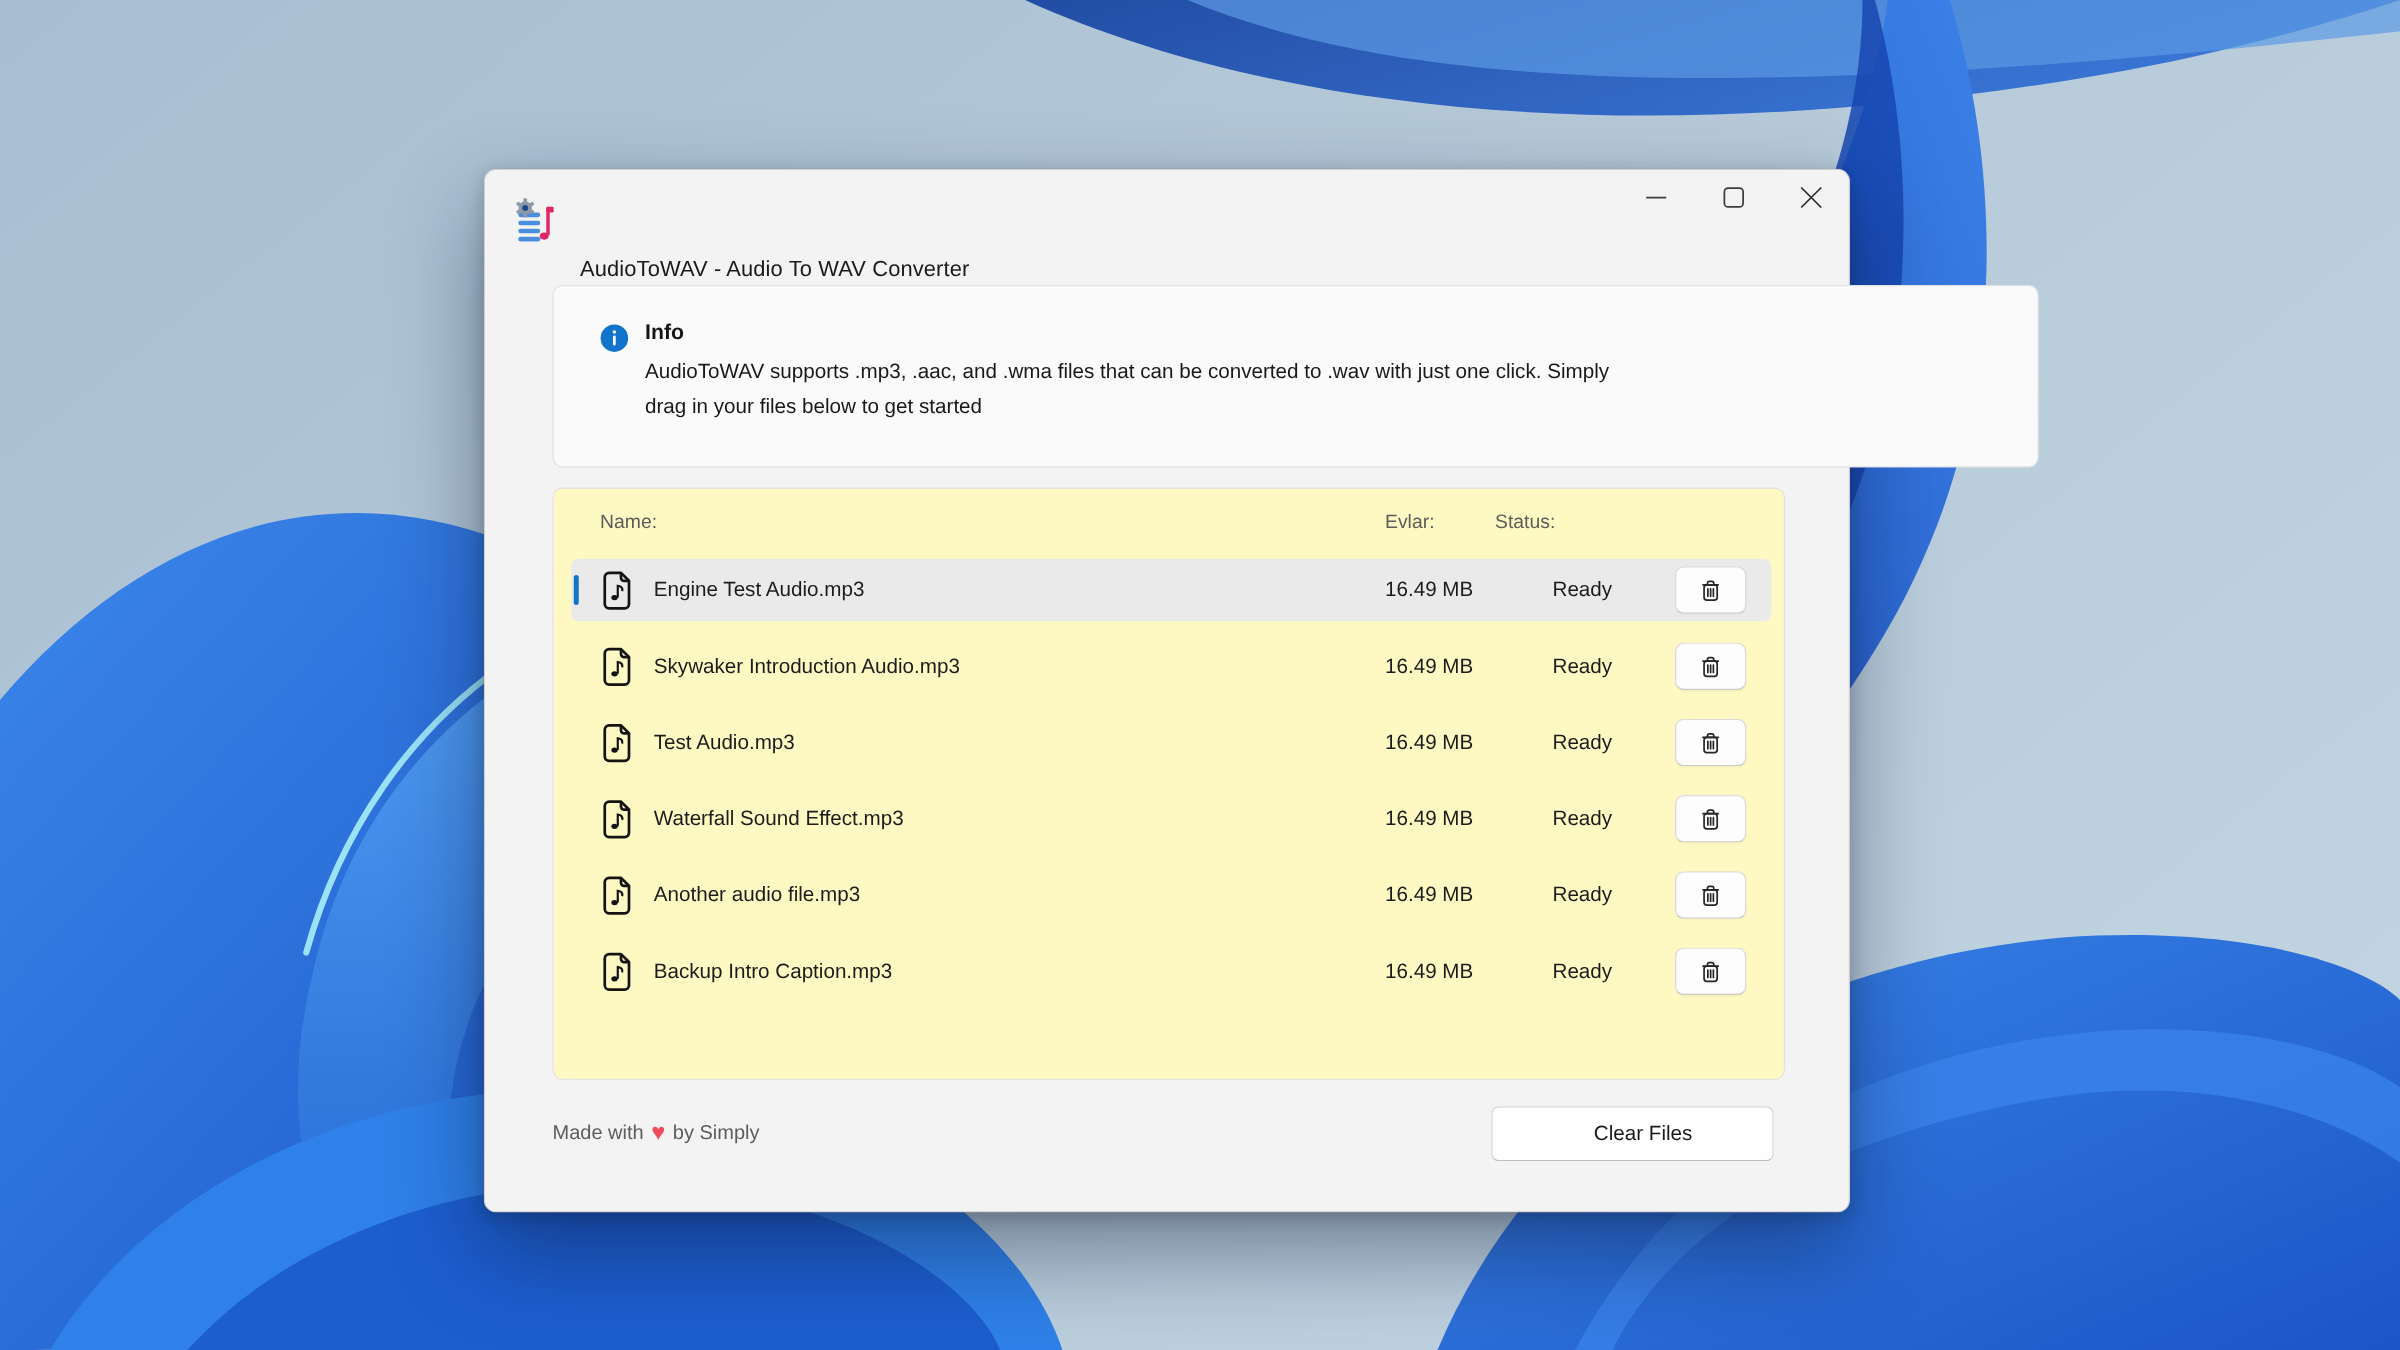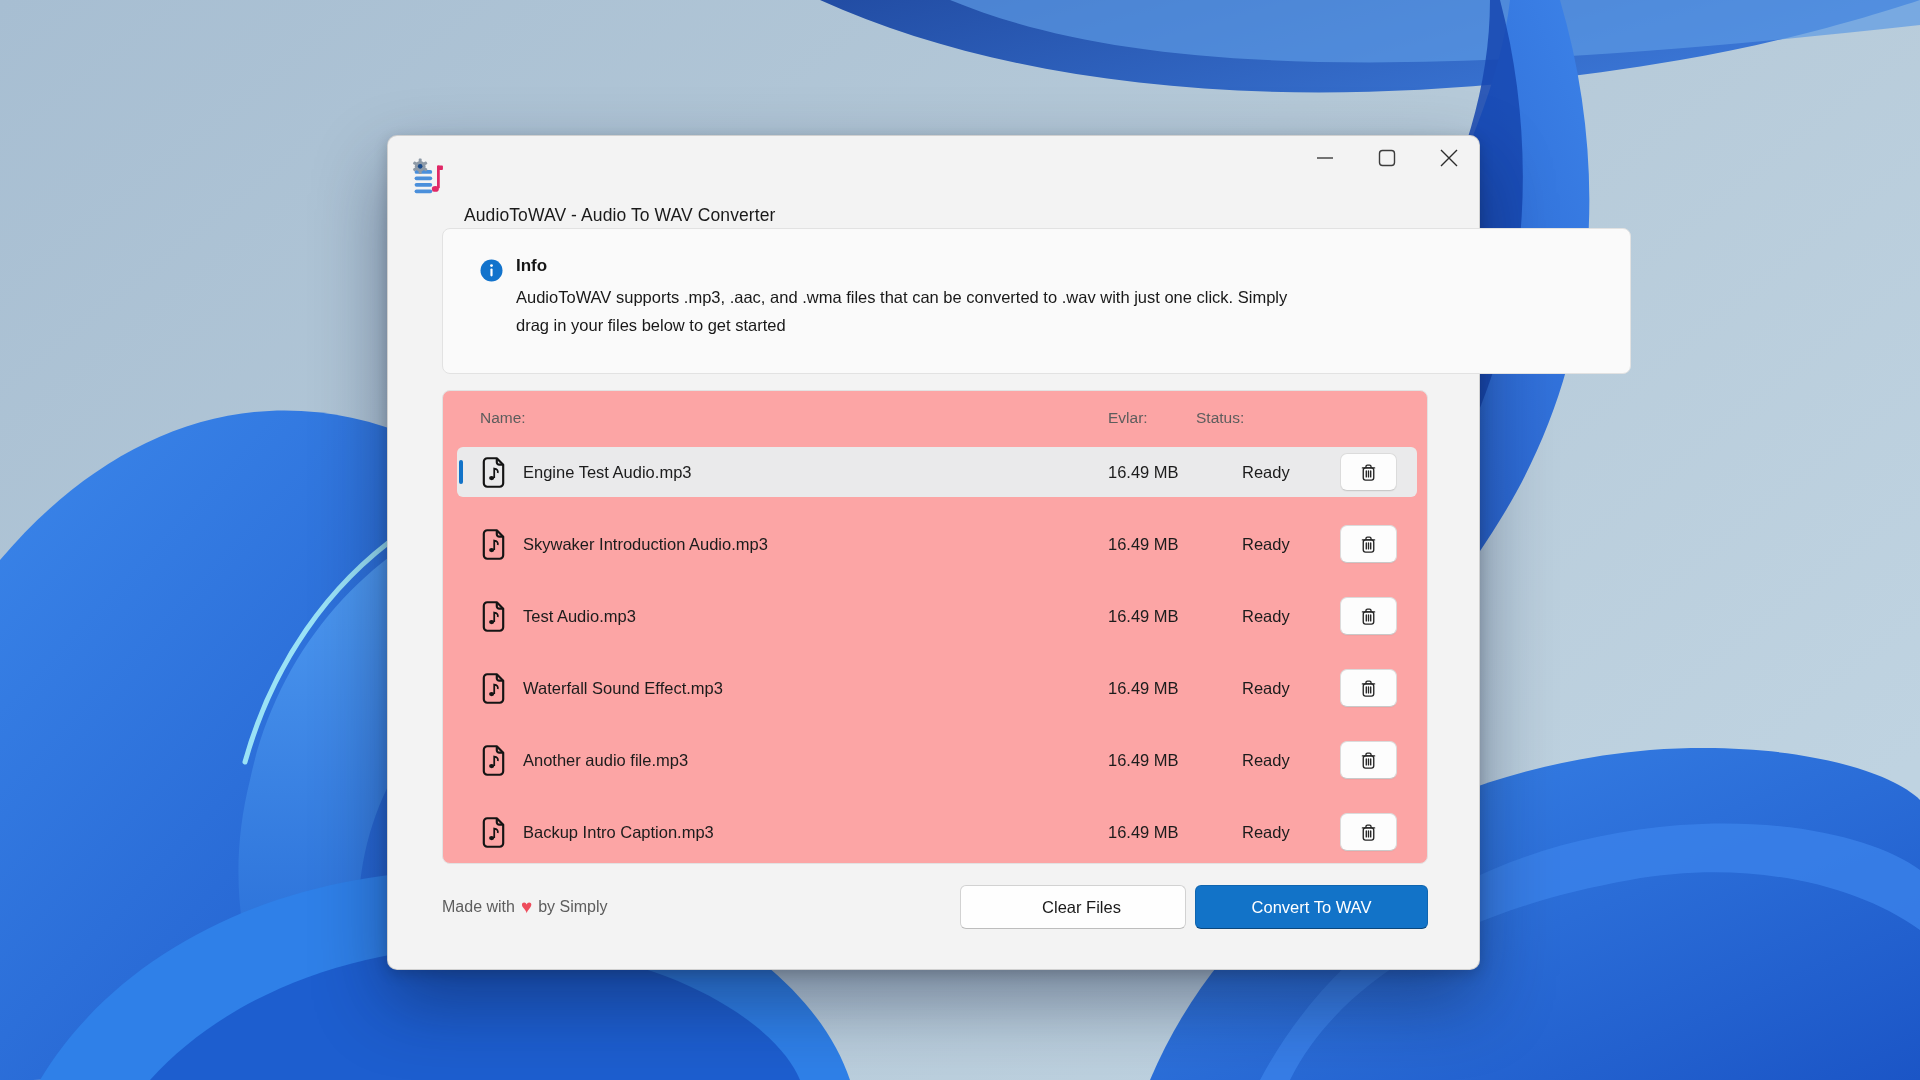--- a/index.html
+++ b/index.html
@@ -24,28 +24,28 @@
   
   .info-card { position:absolute; left:54px; top:92px; width:1189px; height:146px;
     background:#fafafa; border:1px solid #e2e2e2; border-radius:8px; padding:27px 30px 0 37px;
     display:flex; align-items:flex-start; }
   .info-icon { flex:0 0 auto; margin-top:3px; margin-right:13px; }
   .info-heading { font-size:17px; font-weight:700; color:#161616; margin-bottom:7px; }
   .info-desc { font-size:16.5px; line-height:28px; color:#191919; max-width:790px; }
 
   
   .list-card { position:absolute; left:54px; top:254px; width:986px; height:474px;
-    background:#fca5a5; border:1px solid #e2e2e2; border-radius:8px; }
+    background:#fef9c3; border:1px solid #e2e2e2; border-radius:8px; }
   .list-header { position:absolute; left:0; top:0; right:0; height:42px; }
   .col-label { position:absolute; top:18px; font-size:15.5px; color:#5d5d5d; }
   .col-name   { left:37px; }
   .col-size   { left:665px; }
   .col-status { left:753px; }
   .rows { position:absolute; left:14px; top:56px; width:960px; }
-  .file-row { position:relative; height:50px; margin-bottom:22px; border-radius:6px;
+  .file-row { position:relative; height:50px; margin-bottom:11px; border-radius:6px;
     display:flex; align-items:center; padding-left:23px; }
   .file-row.selected { background:#eaeaeb; }
   .sel-pill { position:absolute; left:2px; top:13px; width:4px; height:24px;
     border-radius:2px; background:#1273c8; }
   .cell-fileicon { width:30px; height:34px; margin-right:13px; flex:0 0 auto; display:flex; align-items:center; }
   .cell-name { flex:1 1 auto; font-size:16.5px; color:#1c1c1c; white-space:nowrap; overflow:hidden; }
   .cell-size { flex:0 0 134px; font-size:16.5px; color:#1c1c1c; }
   .cell-status { flex:0 0 98px; font-size:16.5px; color:#1c1c1c; }
   .cell-action { flex:0 0 77px; display:flex; justify-content:flex-start; }
   .trash-btn { width:57px; height:38px; background:#fdfdfd; border:1px solid #dbdbdb;
@@ -330,17 +330,16 @@
       </div>
     </div>
 
     <div class="footer">
       <div class="credit">
         <span>Made with</span>
         <span class="heart">♥</span>
         <span>by Simply</span>
       </div>
       <button class="btn btn-clear">Clear Files</button>
-      <button class="btn btn-convert">Convert To WAV</button>
     </div>
 
   </div>
 </div>
 
 </body></html>

